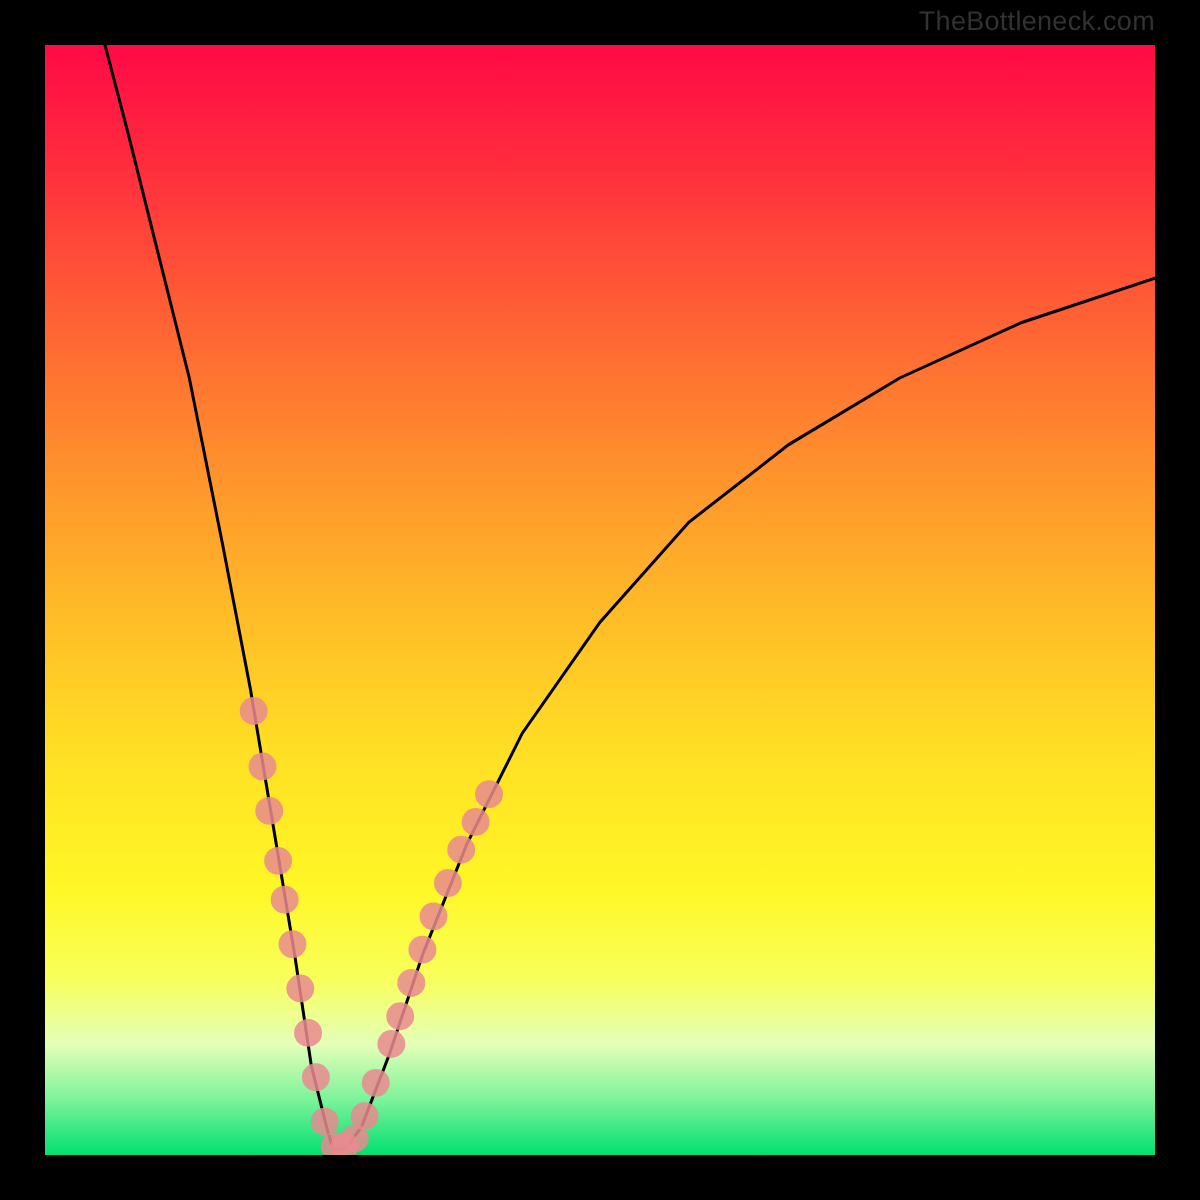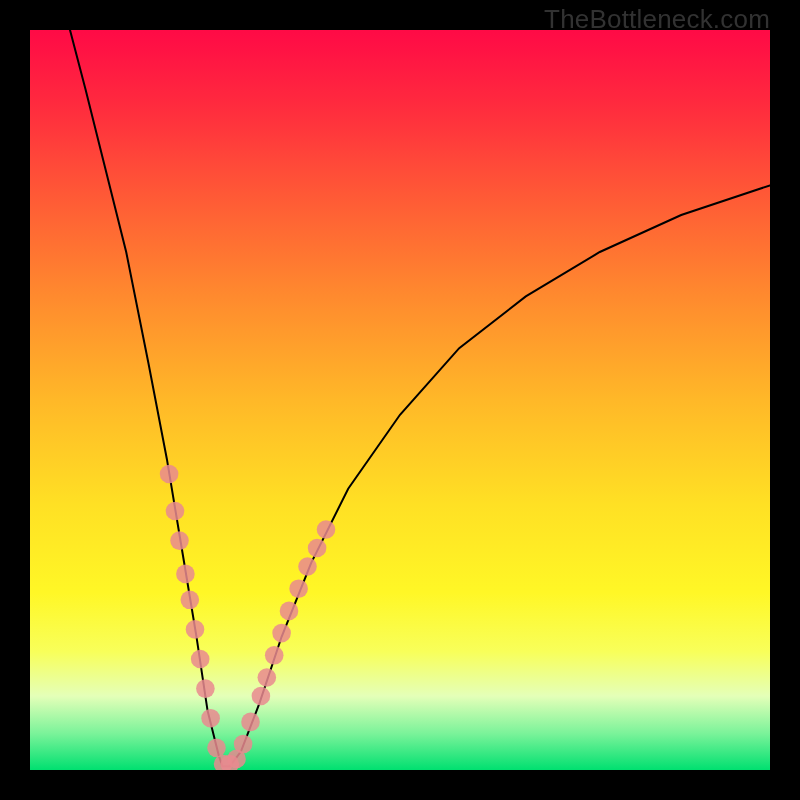--- a/index.html
+++ b/index.html
@@ -9,21 +9,21 @@
   #ff2a3e 10%,
   #ff5836 22%,
   #ff8a2e 36%,
   #ffb828 50%,
   #ffe024 64%,
   #fff726 76%,
   #f8ff5a 84%,
   #e4ffb8 90%,
   #7cf39a 95%,
   #00e070 100%)}
-.watermark{position:absolute;top:4px;right:30px;color:#3b3b3b;font-size:26px;font-weight:500;letter-spacing:.2px;opacity:.85}
+.watermark{position:absolute;top:4px;right:30px;color:#3b3b3b;font-size:18px;font-weight:500;letter-spacing:.2px;opacity:.85}
 svg{position:absolute;left:0;top:0}
 </style>
 </head>
 <body>
 
 <div class="watermark">TheBottleneck.com</div>
 
 <div class="frame">
   <div class="gradient"></div>
   <svg id="plot-svg" width="740" height="740" viewBox="0 0 740 740">

